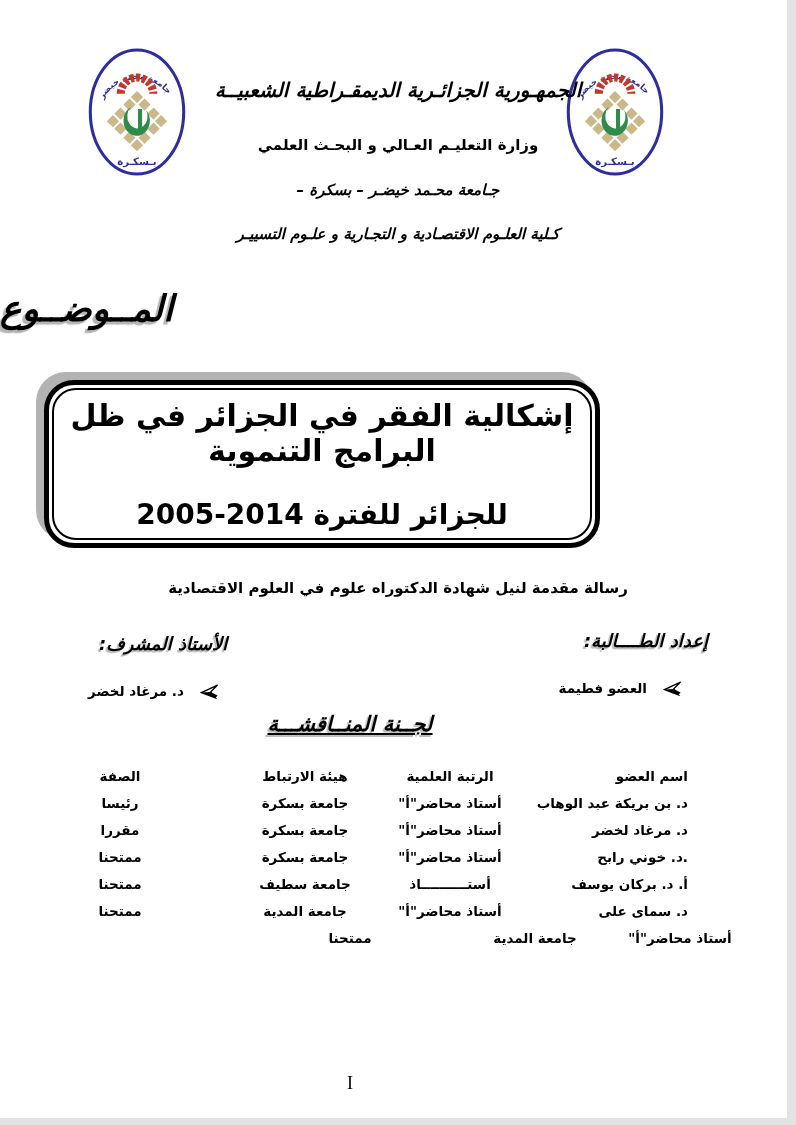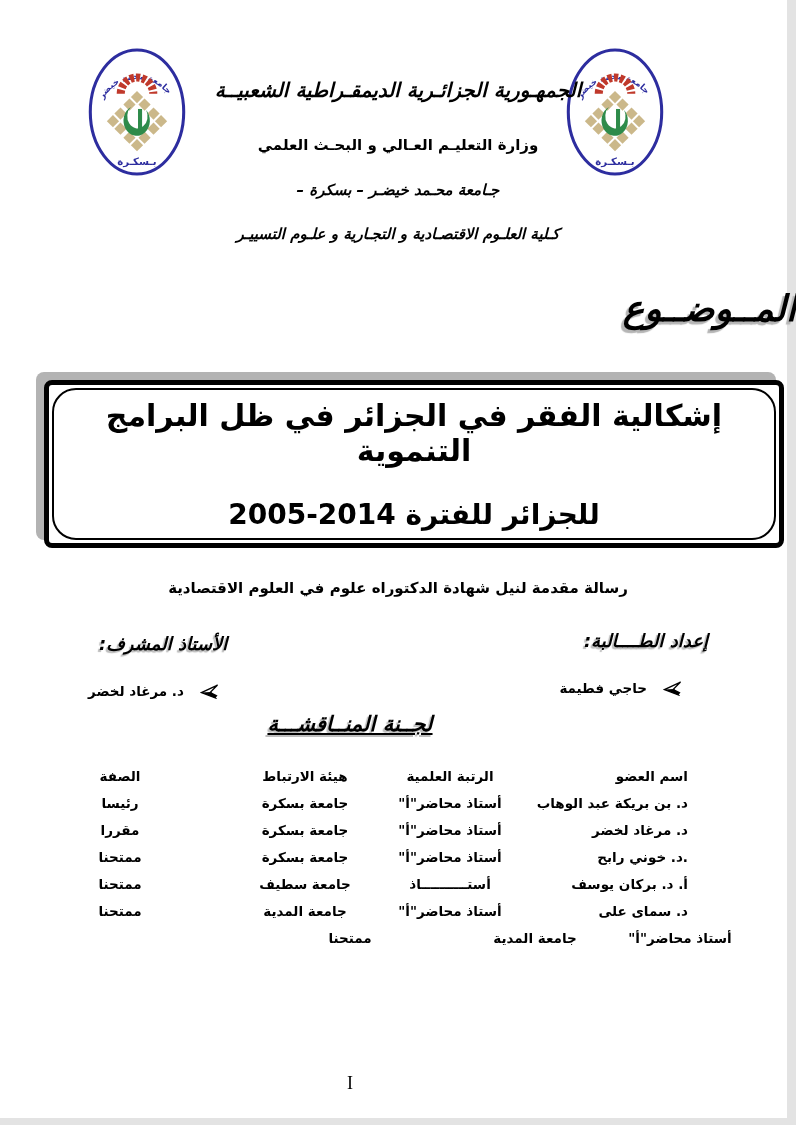--- a/index.html
+++ b/index.html
@@ -16,28 +16,28 @@
 
   .h-line { position:absolute; left:0; width:796px; text-align:center; direction:rtl;
             font-weight:bold; }
   .h1 { top:78px;  font-size:20px; font-style:italic; }
   .h2 { top:136px; font-size:15px; }
   .h3 { top:181px; font-size:15px; font-style:italic; }
   .h4 { top:225px; font-size:15px; font-style:italic; }
   .h5 { top:266px; font-size:14px; font-style:italic; }
 
   .mawdou {
-    position:absolute; top:288px; left:0; width:796px; text-align:right; direction:rtl;
+    position:absolute; top:288px; left:0; width:796px; text-align:left; direction:rtl;
     font-size:36px; font-weight:bold; font-style:italic; letter-spacing:2px;
     text-shadow:-3px 3px 1px #b5b5b5;
   }
 
   .title-box {
-    position:absolute; left:44px; top:380px; width:740px; height:168px;
-    border:5px solid #000; border-radius:8px; background:#fff;
+    position:absolute; left:44px; top:380px; width:556px; height:168px;
+    border:5px solid #000; border-radius:30px; background:#fff;
     box-shadow:-8px -8px 0 0 #b3b3b3; box-sizing:border-box;
   }
   .title-box-inner {
     position:absolute; left:3px; right:3px; top:3px; bottom:3px;
     border:2px solid #000; border-radius:24px;
     display:flex; flex-direction:column; justify-content:center; align-items:center;
     gap:30px; direction:rtl; text-align:center; padding:4px 10px; box-sizing:border-box;
   }
   .title-l1 { font-size:30px; font-weight:bold; }
   .title-l2 { font-size:28px; font-weight:bold; }
@@ -170,21 +170,21 @@
   <div class="byline-label lbl-prepared">إعداد الطــــالبة:</div>
   <div class="byline-label lbl-supervisor">الأستاذ المشرف:</div>
 
   <div class="name-row name-row-right">
     <span class="bullet">
       <svg width="19" height="15" viewBox="0 0 17 14">
         <path d="M16 1 L1 8 L14 13 L9.5 7.5 Z" fill="#ffffff" stroke="#000000" stroke-width="1.2"></path>
         <path d="M1 8 L14 13 L16 10.8 L9.5 7.5 Z" fill="#000000"></path>
       </svg>
     </span>
-    <span>حاجي فطيمة</span>
+    <span>العضو فطيمة</span>
   </div>
 
   <div class="name-row name-row-left">
     <span class="bullet">
       <svg width="19" height="15" viewBox="0 0 17 14">
         <path d="M16 1 L1 8 L14 13 L9.5 7.5 Z" fill="#ffffff" stroke="#000000" stroke-width="1.2"></path>
         <path d="M1 8 L14 13 L16 10.8 L9.5 7.5 Z" fill="#000000"></path>
       </svg>
     </span>
     <span>د. مرغاد لخضر</span>

